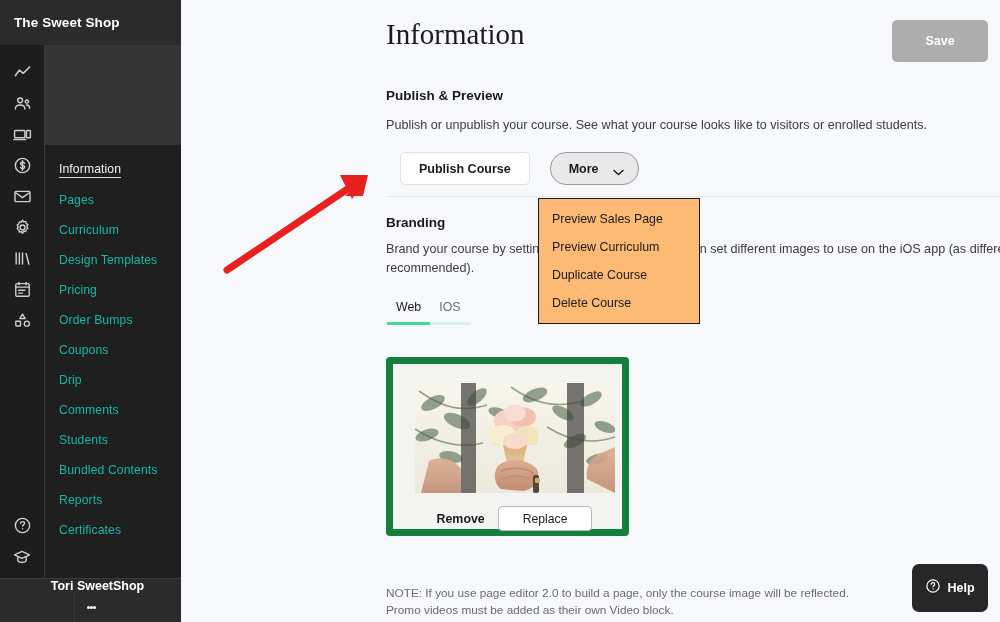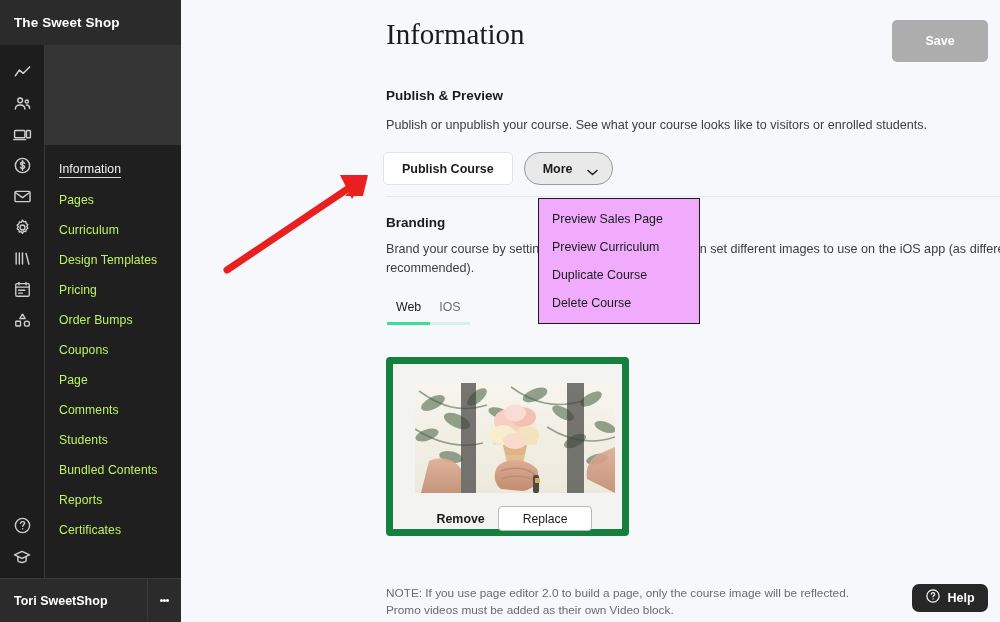--- a/index.html
+++ b/index.html
@@ -30,29 +30,30 @@
     color: #cfcfcf;
   }
   .rail-ico svg { display: block; }
   .rail-bottom { position: absolute; bottom: 6px; left: 0; width: 44px; }
 
   .nav-col { width: 137px; background: #1f1f1f; position: relative; border-left: 1px solid #3a3a3a; }
   .nav-head-block { height: 100px; background: #353535; }
   .nav-list { padding-top: 10px; }
   .nav-item {
     height: 30px; display: flex; align-items: center; padding-left: 14px;
-    color: #bef264; font-size: 12.2px; letter-spacing: .1px;
+    color: #14b8a6; font-size: 12.2px; letter-spacing: .1px;
   }
   .nav-item.active { color: #f2f2f2; }
   .nav-item.active .nav-label { border-bottom: 1px solid #d8d8d8; padding-bottom: 1px; }
 
   .user-bar {
     position: absolute; bottom: 0; left: 0; width: 181px; height: 44px;
     background: #2b2b2b; display: flex; align-items: center;
     border-top: 1px solid #3a3a3a;
+    flex-direction: column;
   }
   .user-name { color: #fff; font-size: 12.5px; font-weight: bold; padding-left: 14px; flex: 1; }
   .kebab { width: 34px; display: flex; align-items: center; justify-content: center;
            border-left: 1px solid #3a3a3a; height: 44px; color: #fff; }
   .kebab i { display:block; width:3px; height:3px; background:#fff; border-radius:50%; margin:1.6px 0; }
 
   
   .main { flex: 1; height: 622px; position: relative; background: #f7f8fb; overflow: hidden; }
 
   .page-title {
@@ -64,21 +65,21 @@
     background: #adadad; border: none; border-radius: 5px; color: #ffffff;
     font-size: 12.5px; font-family: "Liberation Sans", sans-serif; font-weight: 600;
   }
 
   .sec-title { position: absolute; left: 205px; font-size: 13.5px; font-weight: bold; color: #1b1b1b; }
   .sec-desc  { position: absolute; left: 205px; font-size: 12.6px; color: #3d3d3d; line-height: 19px; }
 
   #pub-title { top: 88px; }
   #pub-desc  { top: 116px; }
 
-  .btn-row { position: absolute; left: 202px; top: 152px; display: flex; gap: 11px; }
+  .btn-row { position: absolute; left: 219px; top: 152px; display: flex; gap: 20px; }
   .btn-white {
     height: 33px; background: #fff; border: 1px solid #e2e2e2; border-radius: 5px;
     padding: 0 18px; font-size: 12.5px; color: #1b1b1b; font-weight: 600;
     display: flex; align-items: center; font-family: "Liberation Sans", sans-serif;
   }
   .btn-more {
     height: 33px; background: #e9e9e9; border: 1px solid #9a9a9a; border-radius: 16px;
     padding: 0 14px 0 18px; font-size: 12.5px; color: #1b1b1b; font-weight: 600;
     display: flex; align-items: center; gap: 14px; font-family: "Liberation Sans", sans-serif;
   }
@@ -124,34 +125,34 @@
     height: 25px; background: #fff; border: 1px solid #b9b9b9; border-radius: 4px;
     padding: 0 24px; font-size: 12.2px; color: #1b1b1b; display: flex; align-items: center;
     font-family: "Liberation Sans", sans-serif;
   }
 
   .note { position: absolute; left: 205px; top: 585px; font-size: 11.8px; color: #6b6b6b; line-height: 17px; }
 
   
   .dropdown {
     position: absolute; left: 357px; top: 198px; width: 162px; height: 126px;
-    background: #f0abfc; border: 1px solid #1b1b1b; z-index: 40;
+    background: #fdba74; border: 1px solid #1b1b1b; z-index: 40;
   }
   .dd-item {
     height: 28px; display: flex; align-items: center; padding-left: 13px;
     font-size: 12.4px; color: #1b1b1b;
   }
   .dd-item:first-child { margin-top: 6px; }
 
   
   .arrow-layer { position: absolute; left: 0; top: 0; width: 819px; height: 622px; z-index: 60; pointer-events: none; }
 
   
   .help-btn {
-    position: absolute; right: 12px; bottom: 10px; height: 28px; width: 76px;
+    position: absolute; right: 12px; bottom: 10px; height: 48px; width: 76px;
     background: #272727; border-radius: 7px; display: flex; align-items: center;
     justify-content: center; gap: 6px; color: #fff; z-index: 70;
   }
   .help-label { font-size: 12.5px; font-weight: bold; }
 </style>
 </head>
 <body>
 
 <div id="app">
 
@@ -262,21 +263,21 @@
           <div class="nav-item">
               <span class="nav-label">Pricing</span>
             </div>
           <div class="nav-item">
               <span class="nav-label">Order Bumps</span>
             </div>
           <div class="nav-item">
               <span class="nav-label">Coupons</span>
             </div>
           <div class="nav-item">
-              <span class="nav-label">Page</span>
+              <span class="nav-label">Drip</span>
             </div>
           <div class="nav-item">
               <span class="nav-label">Comments</span>
             </div>
           <div class="nav-item">
               <span class="nav-label">Students</span>
             </div>
           <div class="nav-item">
               <span class="nav-label">Bundled Contents</span>
             </div>

